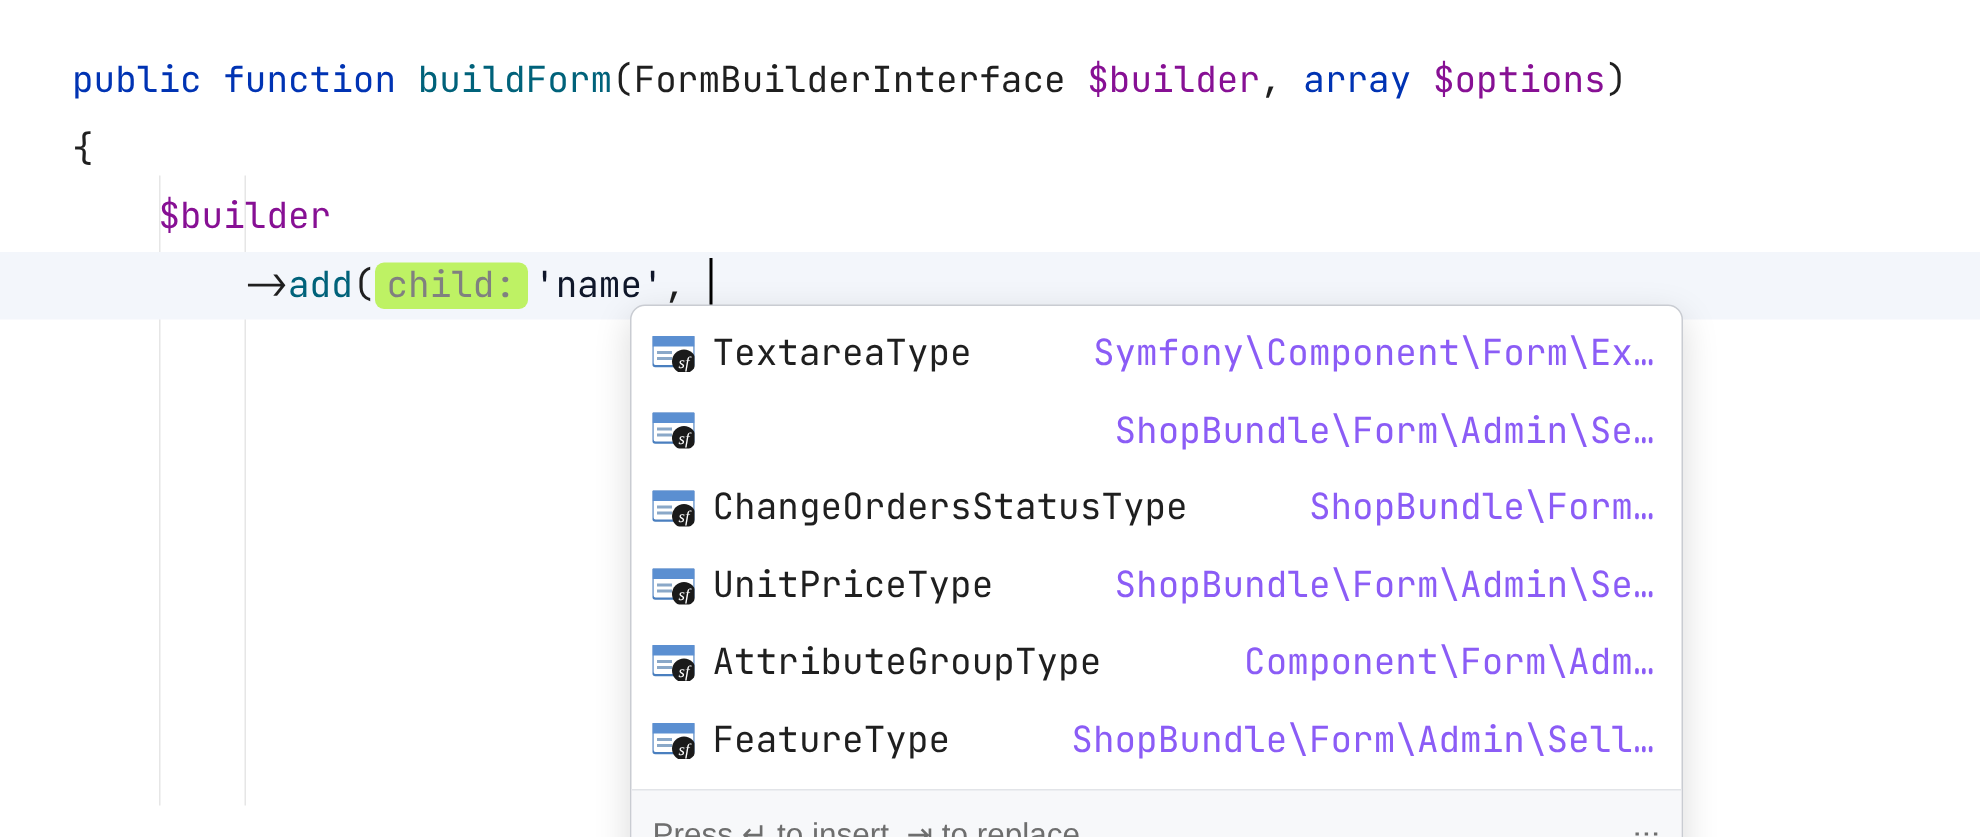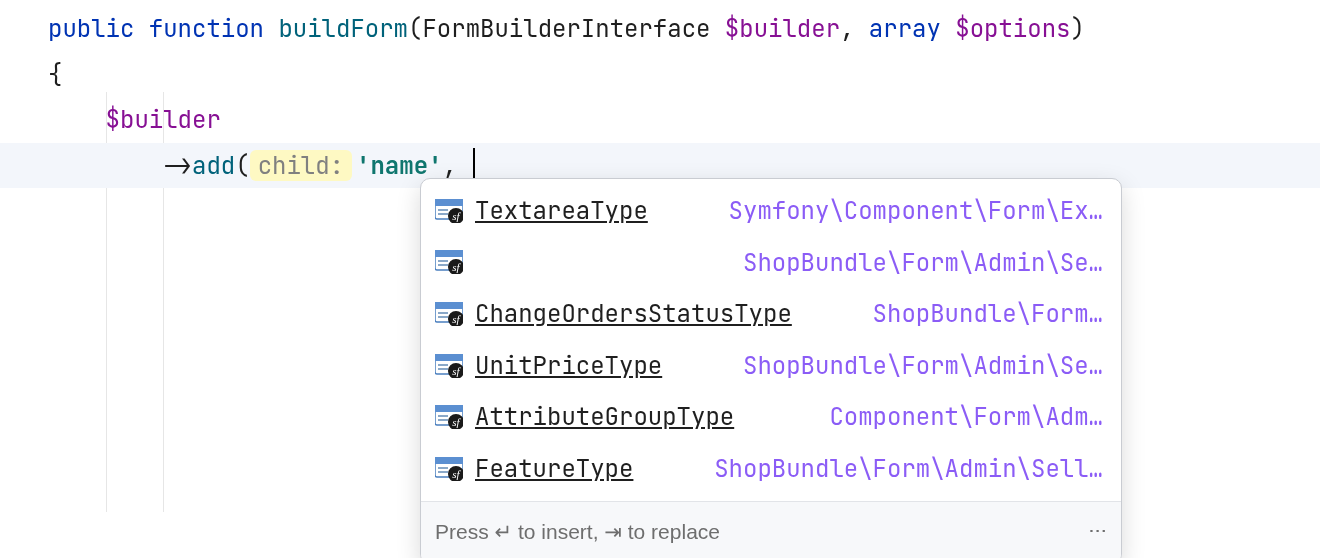--- a/index.html
+++ b/index.html
@@ -10,37 +10,38 @@
     height: 558px;
     background: #ffffff;
     font-family: "JetBrains Mono", "Menlo", "Consolas", monospace;
     font-size: 24px;
     line-height: 1.9;
     overflow: hidden;
   }
   .editor {
     position: relative;
     padding: 6px 0 0 0;
+    margin-top: 25px;
   }
   .line {
     white-space: pre;
     position: relative;
     padding-left: 48px;
   }
   .highlight-line {
     background: #f3f6fb;
   }
   .kw { color: #0033b3; }
   .fn { color: #00627a; }
   .var { color: #871094; }
-  .str { color: #0f766e; font-weight: bold; }
+  .str { color: #0f172a; }
   .plain { color: #1f1f1f; }
   .hint {
     color: #808080;
-    background: #fef9c3;
+    background: #bef264;
     border-radius: 6px;
     padding: 0 8px 0 8px;
     margin: 0 4px 0 0px;
   }
   .caret {
     display: inline-block;
     width: 2px;
     height: 32px;
     background: #000;
     vertical-align: middle;
@@ -90,21 +91,20 @@
     flex: 0 0 auto;
     width: 28px;
     height: 24px;
     position: relative;
     display: inline-block;
   }
   .popup-item .icon svg { display: block; }
   .popup-item .label {
     color: #1f1f1f;
     flex: 0 0 auto;
-    text-decoration: underline;
   }
   .popup-item .ns {
     color: #8b5cf6;
     margin-left: auto;
     overflow: hidden;
     text-overflow: ellipsis;
     padding-left: 20px;
   }
   .popup-footer {
     display: flex;

